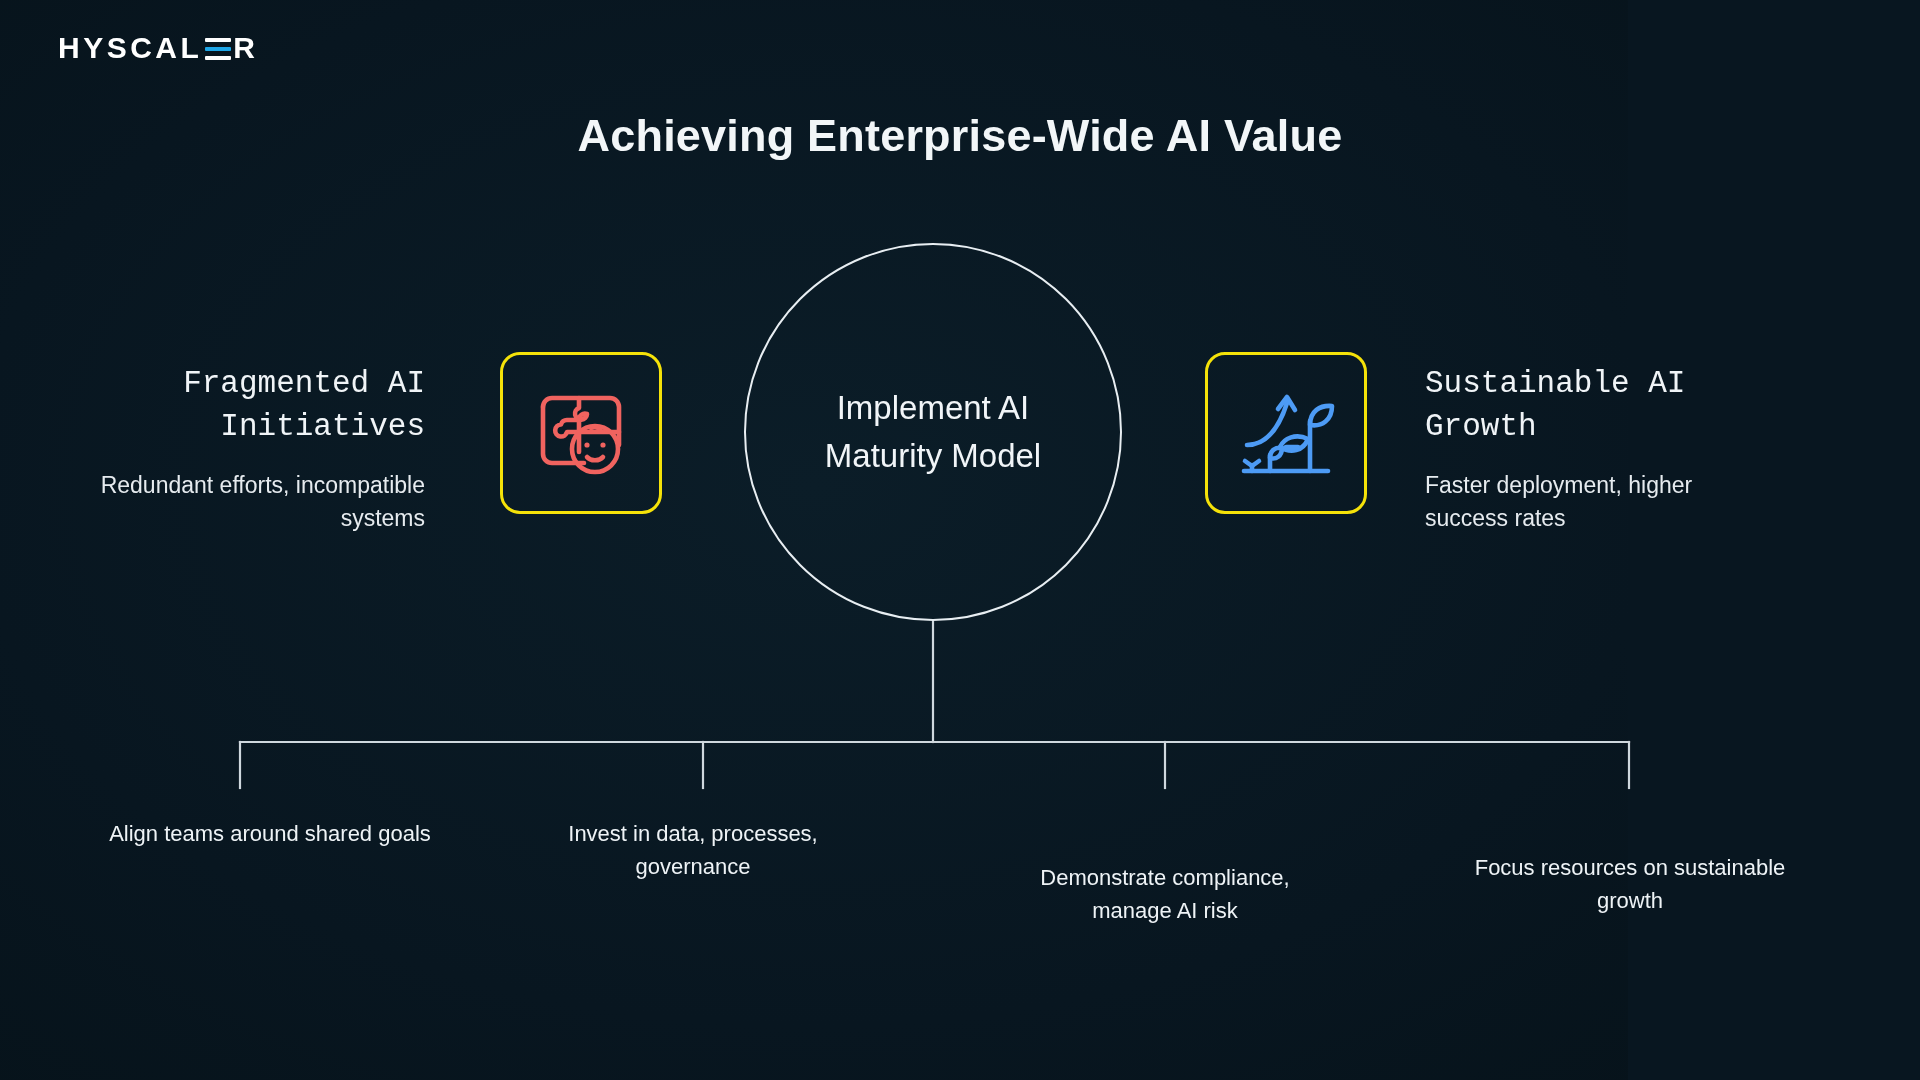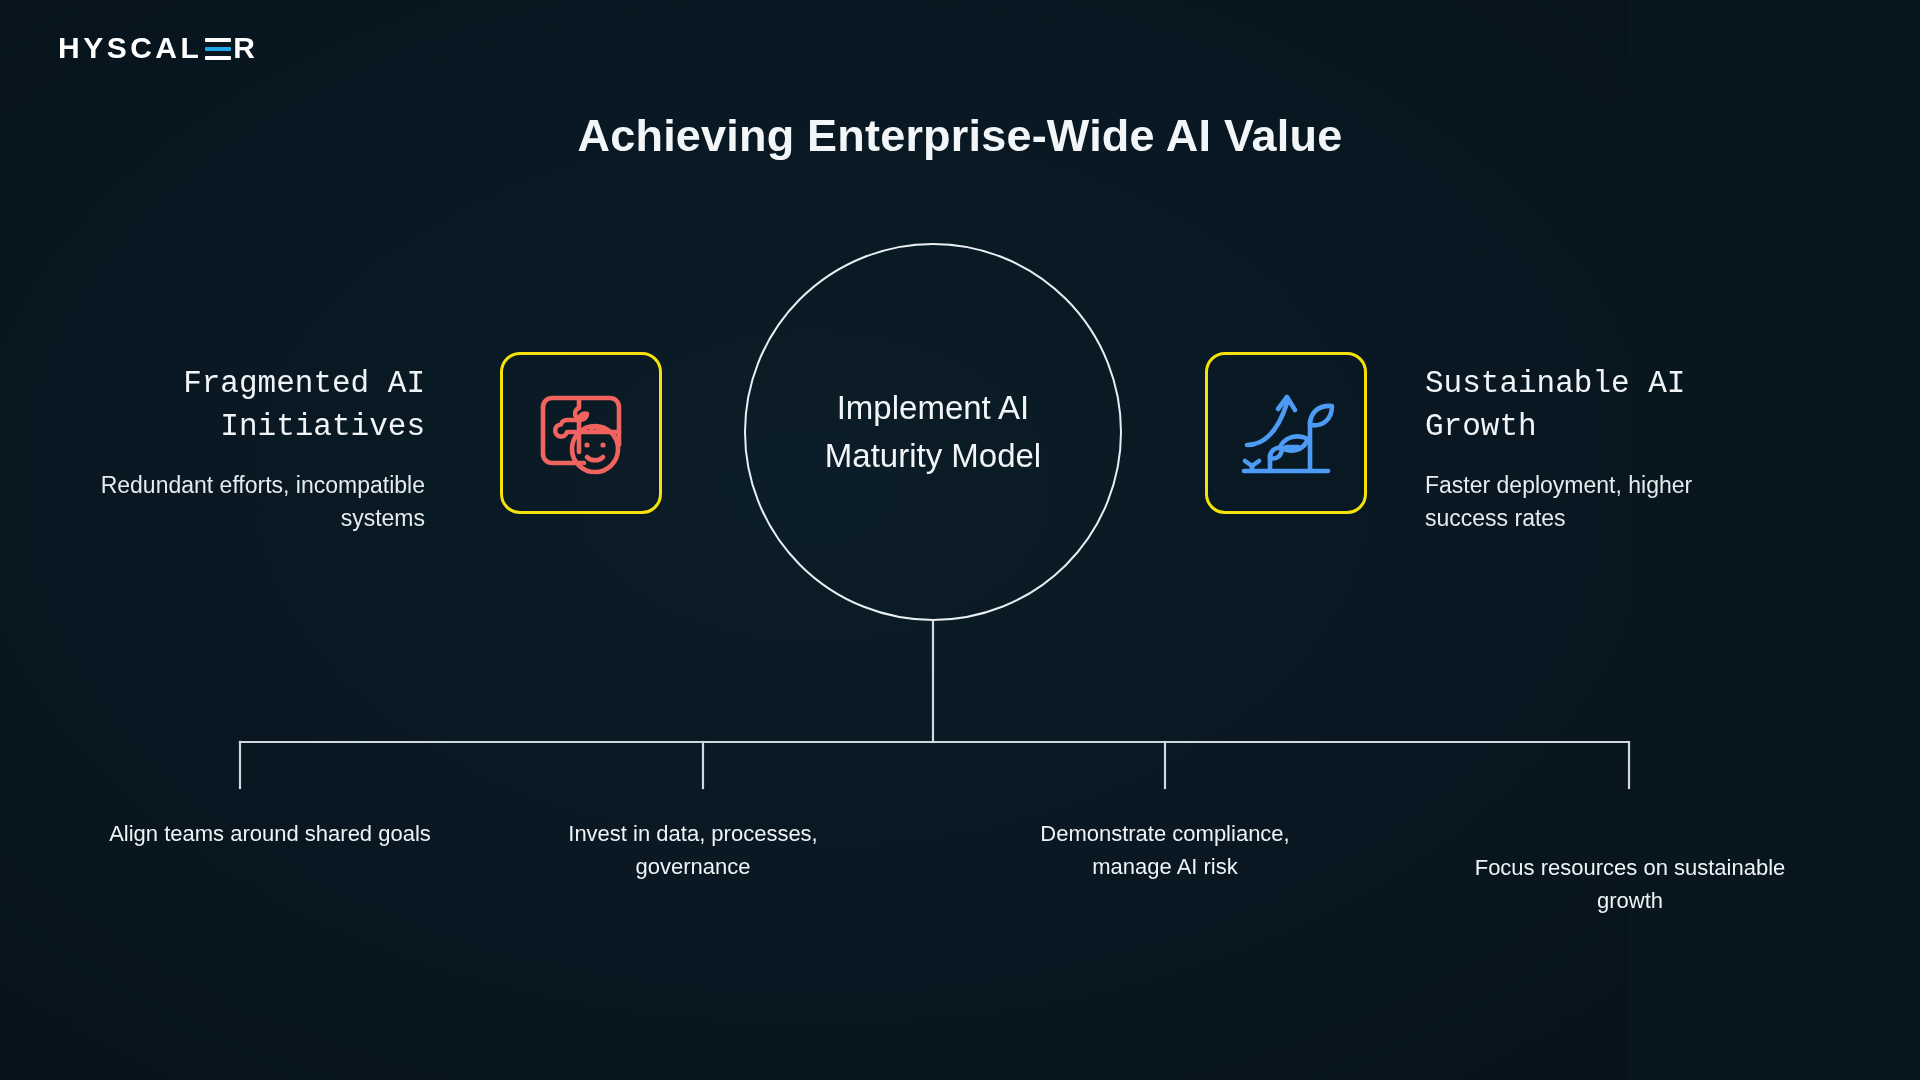--- a/index.html
+++ b/index.html
@@ -89,21 +89,21 @@
   
   .leaf {
     position:absolute;
     top:818px;
     width:330px;
     text-align:center;
     font-size:22px; font-weight:400; color:#eef3f6; line-height:1.48;
   }
   #leaf-0 { left:105px; }
   #leaf-1 { left:528px; }
-  #leaf-2 { left:1000px;}
+  #leaf-2 { left:1000px;margin-top:44px;}
   #leaf-3 { left:1465px;margin-top:34px;}
 </style>
 </head>
 <body>
 
 <div id="stage">
 
   <div id="logo">
     <span class="wordmark">HYSCAL</span>
     <span class="e-glyph">

